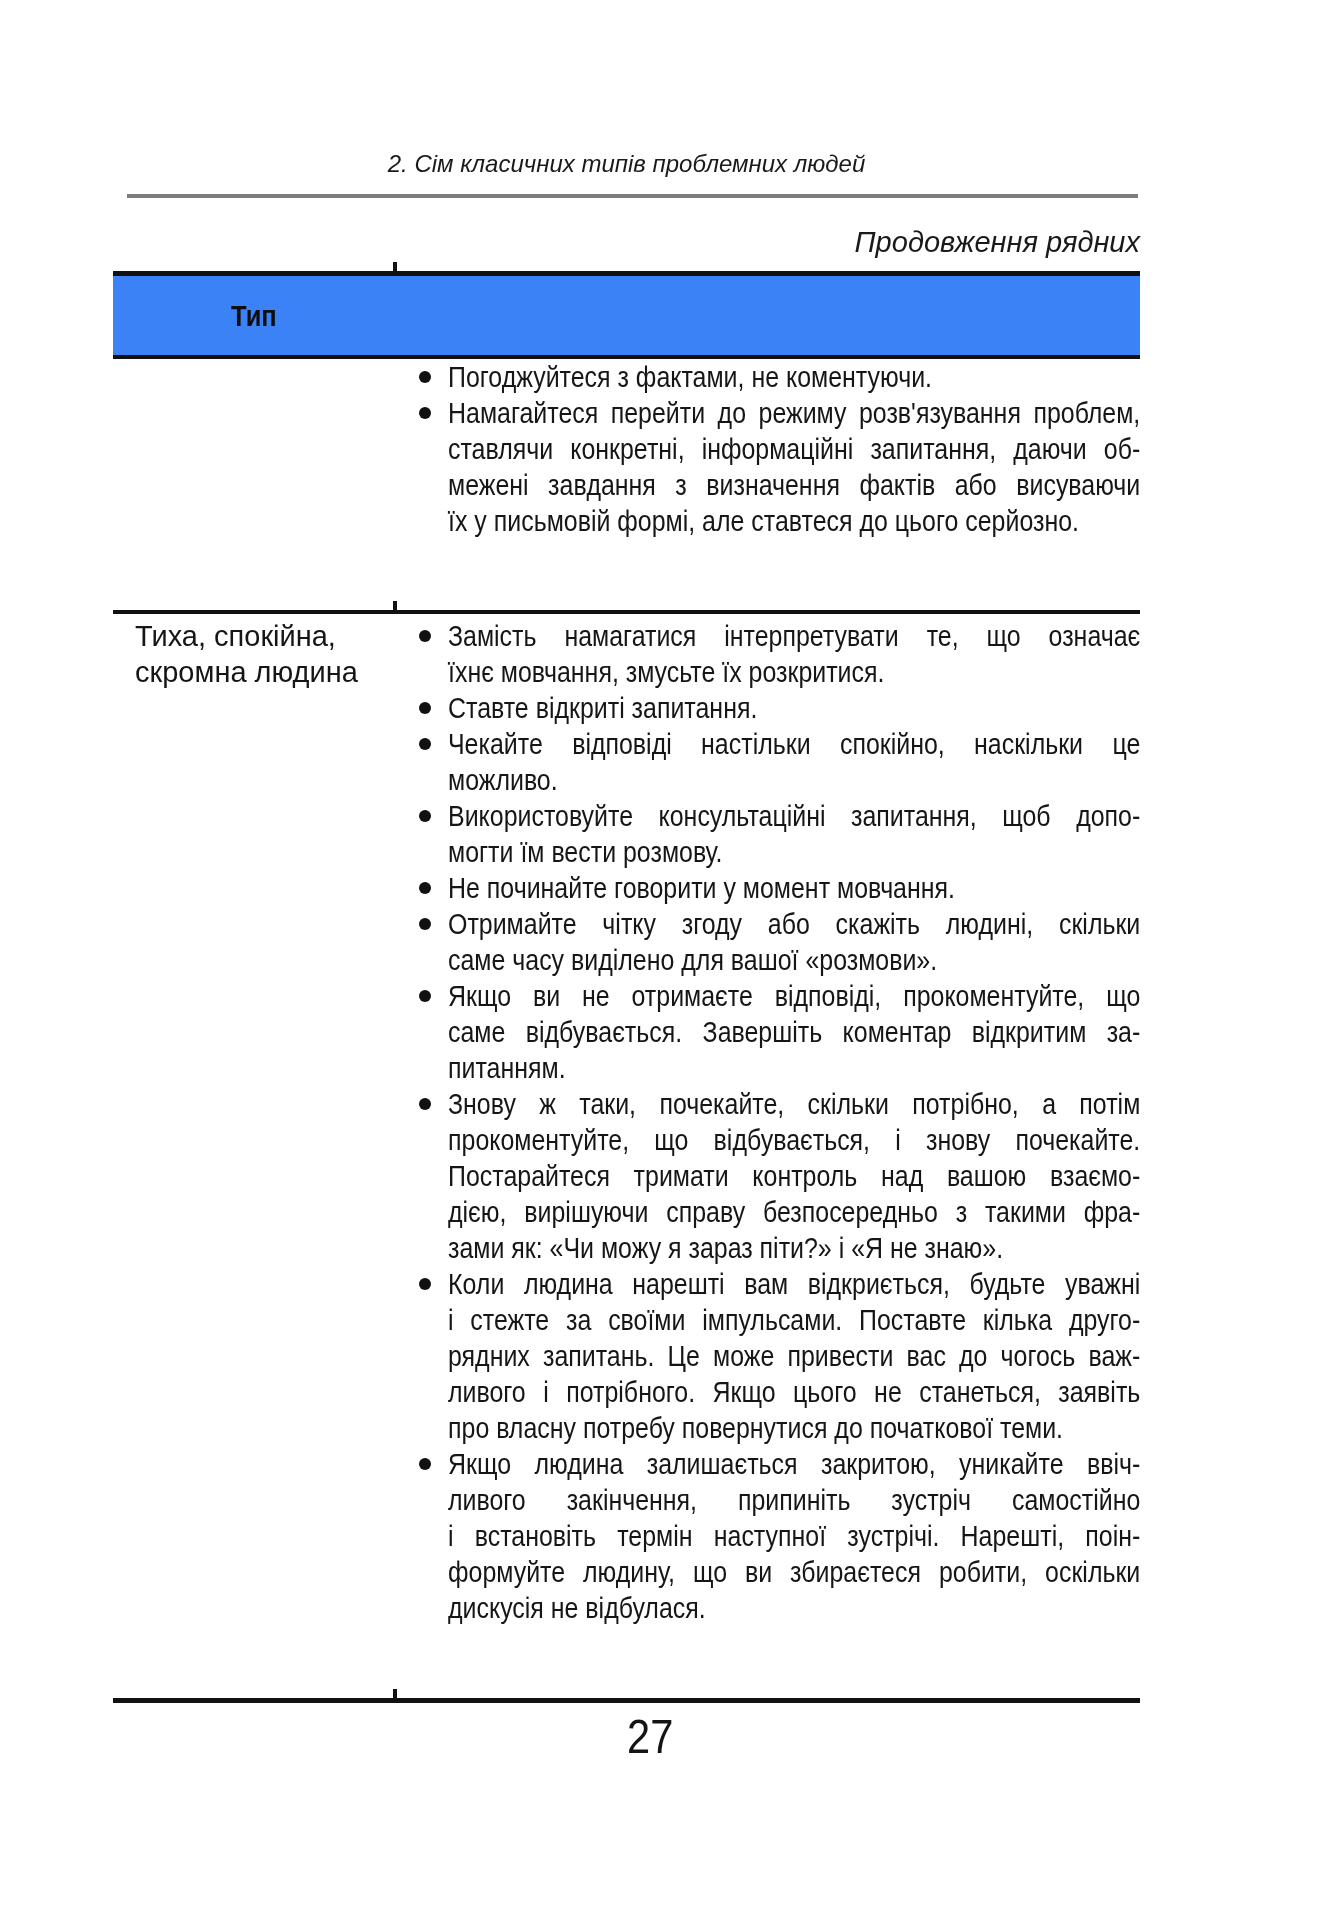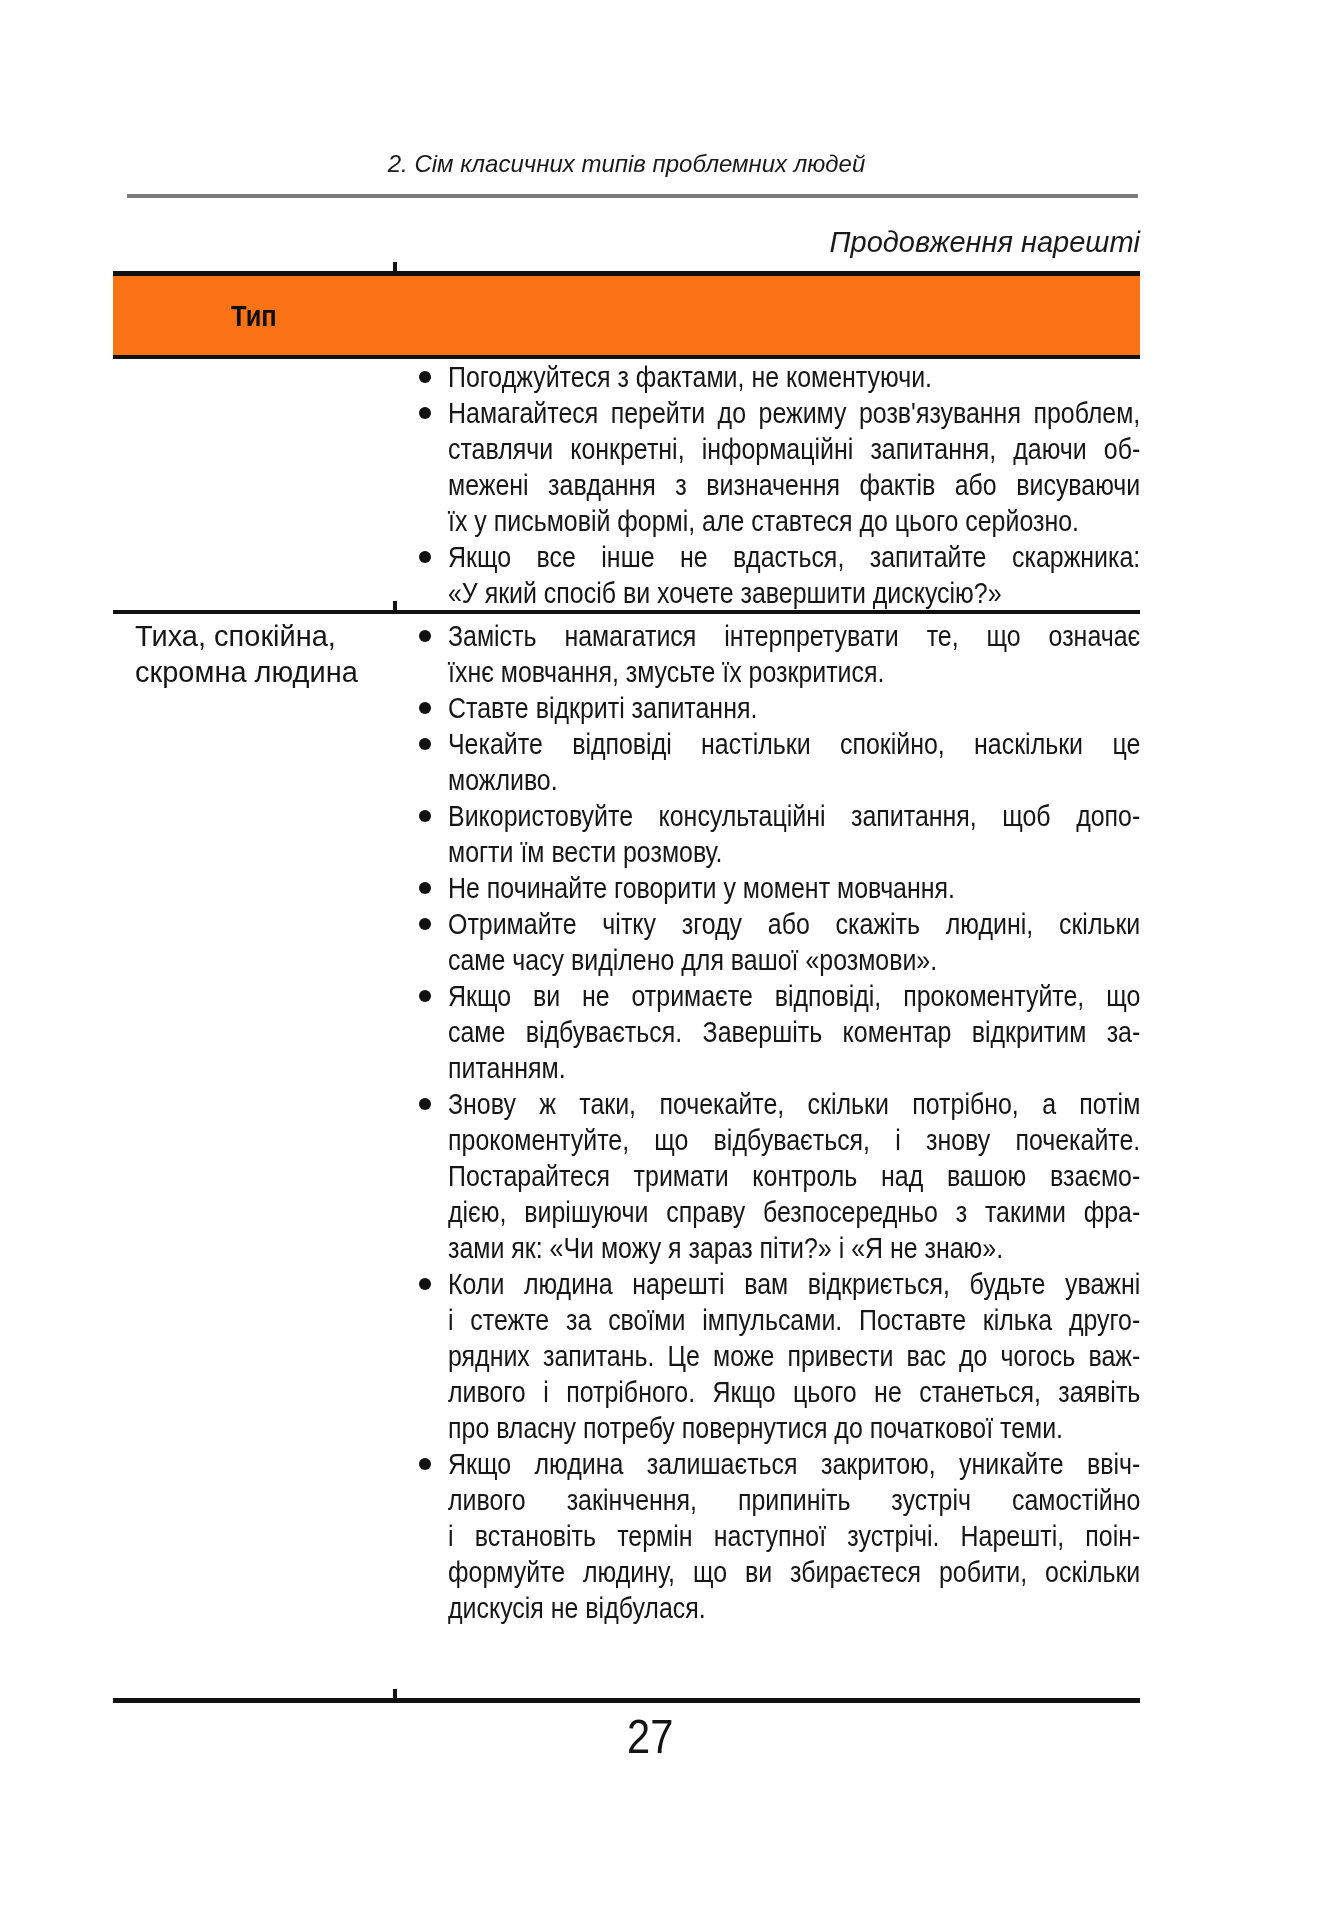--- a/index.html
+++ b/index.html
@@ -19,21 +19,21 @@
   .dtable{position:absolute;left:113px;top:271px;width:1027px;height:1432px;}
   .hline{position:absolute;left:0;width:1027px;background:#111111;}
   .b-top{top:0;height:5px;}
   .b-head{top:84px;height:4px;}
   .b-sep{top:339px;height:4px;}
   .b-bot{top:1427px;height:5px;}
   .tick{position:absolute;left:280px;width:4px;height:9px;background:#111111;}
   .tick-top{top:-9px;}
   .tick-sep{top:330px;}
   .tick-bot{top:1418px;}
-  .thead{position:absolute;top:5px;left:0;width:1027px;height:79px;background:#f97316;display:flex;}
+  .thead{position:absolute;top:5px;left:0;width:1027px;height:79px;background:#3b82f6;display:flex;}
   .th-cell{display:flex;align-items:center;justify-content:center;font-weight:bold;font-size:30px;color:#0e0e0e;}
   .th-type{width:282px;}
   .th-advice{width:745px;}
   .th-cell span{display:inline-block;transform:scaleX(0.85);transform-origin:50% 50%;}
   .trow{position:absolute;left:0;width:1027px;}
   #row-0{top:88px;height:306px;}
   #row-1{top:343px;height:786px;}
   .cell-type{
     position:absolute;left:0;width:282px;padding-left:22px;box-sizing:border-box;
     font-size:29px;line-height:36px;color:#161616;
@@ -53,21 +53,21 @@
   .pageno{position:absolute;top:1708px;left:0;width:1300px;text-align:center;font-size:49px;color:#141414;}
   .pageno span{display:inline-block;transform:scaleX(0.85);}
 </style>
 </head>
 <body>
 
 <div class="page">
 
   <div class="heading">2. Сім класичних типів проблемних людей</div>
   <div class="rule"></div>
-  <div class="cont-note">Продовження нарешті</div>
+  <div class="cont-note">Продовження рядних</div>
 
   <div class="dtable">
     <div class="hline b-top"></div>
     <div class="tick tick-top"></div>
 
     <div class="thead">
       <div class="th-cell th-type">
         <span>Тип</span>
       </div>
     </div>
@@ -82,27 +82,20 @@
               <div class="line last">Погоджуйтеся з фактами, не коментуючи.</div>
             </div>
           </div>
           <div class="bullet">
             <span class="dot"></span>
             <div class="btext">
               <div class="line">Намагайтеся перейти до режиму розв'язування проблем,</div>
               <div class="line">ставлячи конкретні, інформаційні запитання, даючи об-</div>
               <div class="line">межені завдання з визначення фактів або висуваючи</div>
               <div class="line last">їх у письмовій формі, але ставтеся до цього серйозно.</div>
-            </div>
-          </div>
-          <div class="bullet">
-            <span class="dot"></span>
-            <div class="btext">
-              <div class="line">Якщо все інше не вдасться, запитайте скаржника:</div>
-              <div class="line last">«У який спосіб ви хочете завершити дискусію?»</div>
             </div>
           </div>
         </div>
     </div>
 
     <div class="hline b-sep"></div>
     <div class="tick tick-sep"></div>
 
     <div class="trow" id="row-1">
       <div class="cell-type">

